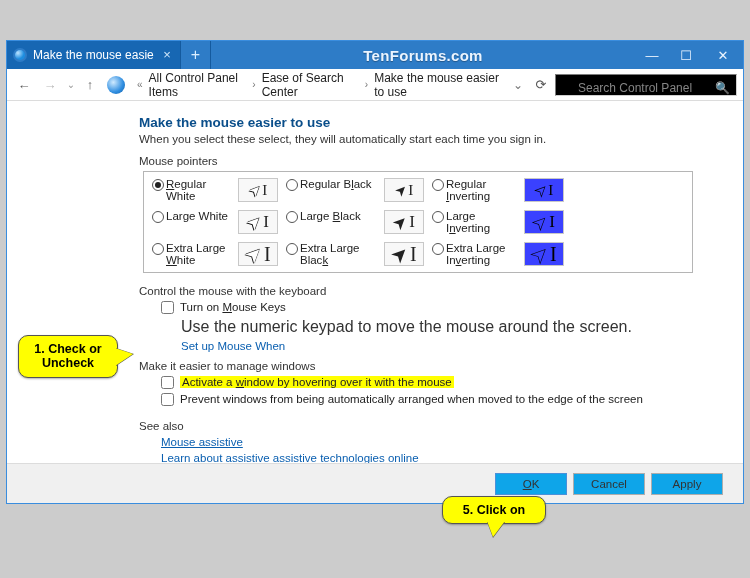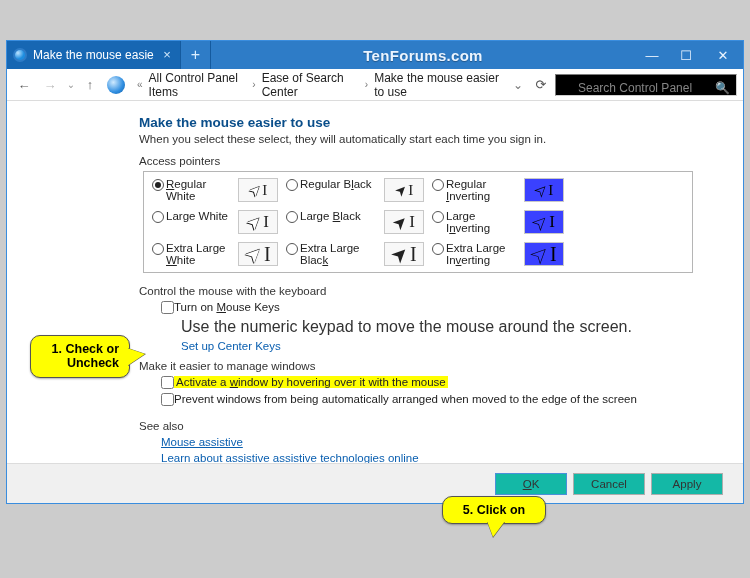--- a/index.html
+++ b/index.html
@@ -50,37 +50,37 @@
   .ptr-grid .pname u { text-decoration: underline; }
   .preview { width: 40px; height: 24px; border: 1px solid #c8c8c8; display: inline-flex; align-items: center; justify-content: center; background: #f8f8f8; gap: 2px; font-size: 13px; }
   .preview.inv { background: #3a41ff; color: #000; }
   .preview .cur { font-size: 14px; }
   .preview .beam { font-family: serif; font-size: 15px; }
   .preview.large .cur, .preview.large .beam { font-size: 17px; }
   .preview.xl .cur, .preview.xl .beam { font-size: 20px; }
   .preview .curw { color: #fff; text-shadow: 0 0 1px #000, 1px 0 0 #000, -1px 0 0 #000; }
   .preview .curo { -webkit-text-stroke: .6px #000; color: transparent; }
 
-  .chkrow { display: flex; align-items: flex-start; font-size: 11.5px; color: #222; margin: 4px 0 4px 22px; }
+  .chkrow { display: flex; align-items: flex-start; gap: 6px; font-size: 11.5px; color: #222; margin: 4px 0 4px 22px; }
   .chkrow input[type=checkbox] { width: 13px; height: 13px; margin: 0; }
   .chkrow.hl .lbl { background: #ffff00; padding: 0 2px; }
   .indent-text { font-size: 16px; color: #333; margin: 4px 0 4px 42px; }
   .link { color: #0a5fb0; font-size: 11.5px; margin: 4px 0 4px 42px; display: block; }
   .seealso { font-size: 11.5px; color: #333; margin: 14px 0 2px 0; }
   .seealso-link { color: #0a5fb0; font-size: 11.5px; text-decoration: underline; margin: 4px 0 0 22px; display: block; }
 
   
   .footer { height: 40px; border-top: 1px solid #dcdcdc; background: #f0f0f0; display: flex; align-items: center; justify-content: flex-end; gap: 6px; padding-right: 20px; }
-  .footer button { width: 72px; height: 22px; font-size: 11.5px; border: 1px solid #adadad; background: #14b8a6; color: #333; padding: 0; }
+  .footer button { width: 72px; height: 22px; font-size: 11.5px; border: 1px solid #adadad; background: #0ea5e9; color: #333; padding: 0; }
   .footer button.primary { border: 1px solid #4a90d9; }
 
   
   .callout { position: absolute; background: #ffff00; border: 1px solid #555; border-radius: 10px; font-size: 12.5px; font-weight: 700; color: #000; padding: 6px 10px; text-align: center; box-shadow: 0 1px 2px rgba(0,0,0,.3); line-height: 1.15; white-space: nowrap; }
   .callout .tail { position: absolute; width: 0; height: 0; }
-  #callout1 { left: 30px; top: 335px; width: 100px; text-align: right; }
+  #callout1 { left: 18px; top: 335px; width: 100px; }
   #callout1 .tail { right: -16px; top: 12px; border-top: 6px solid transparent; border-bottom: 12px solid transparent; border-left: 18px solid #ffff00; filter: drop-shadow(1px 0 0 #555); }
   #callout2 { left: 442px; top: 496px; width: 104px; }
   #callout2 .tail { left: 44px; bottom: -14px; border-left: 6px solid transparent; border-right: 12px solid transparent; border-top: 16px solid #ffff00; filter: drop-shadow(0 1px 0 #555); }
 </style>
 </head>
 <body>
 
 <div class="window">
 
   <div class="titlebar">
@@ -117,21 +117,21 @@
     <div class="searchbox">
       <span>Search Control Panel</span>
       <span class="mag">🔍</span>
     </div>
   </div>
 
   <div class="content">
     <div class="page-title">Make the mouse easier to use</div>
     <div class="page-sub">When you select these select, they will automatically start each time you sign in.</div>
 
-    <div class="section-label">Access pointers</div>
+    <div class="section-label">Mouse pointers</div>
 
     <div class="pointer-box">
       <div class="ptr-grid" id="ptr-grid">
           <span class="radio selected"></span>
           <span class="pname"><u>R</u>egular<br>White</span>
           <span class="preview">
             <span class="cur curw" style="transform: rotate(-45deg); display: inline-block;">➤</span>
             <span class="beam">I</span>
           </span>
           <span class="radio"></span>
@@ -184,21 +184,21 @@
           </span>
         </div>
     </div>
 
     <div class="section-label" style="margin-top:12px">Control the mouse with the keyboard</div>
     <div class="chkrow">
       <input type="checkbox" style="">
       <span class="lbl">Turn on <u>M</u>ouse Keys</span>
     </div>
     <div class="indent-text">Use the numeric keypad to move the mouse around the screen.</div>
-    <a class="link" style="margin-left:42px">Set up Center Keys</a>
+    <a class="link" style="margin-left:42px">Set up Mouse When</a>
 
     <div class="section-label" style="margin-top:8px">Make it easier to manage windows</div>
     <div class="chkrow hl">
       <input type="checkbox" style="">
       <span class="lbl">Activate a <u>w</u>indow by hovering over it with the mouse</span>
     </div>
     <div class="chkrow">
       <input type="checkbox" style="">
       <span class="lbl">Prevent windows from being automatically arranged when moved to the edge of the screen</span>
     </div>

